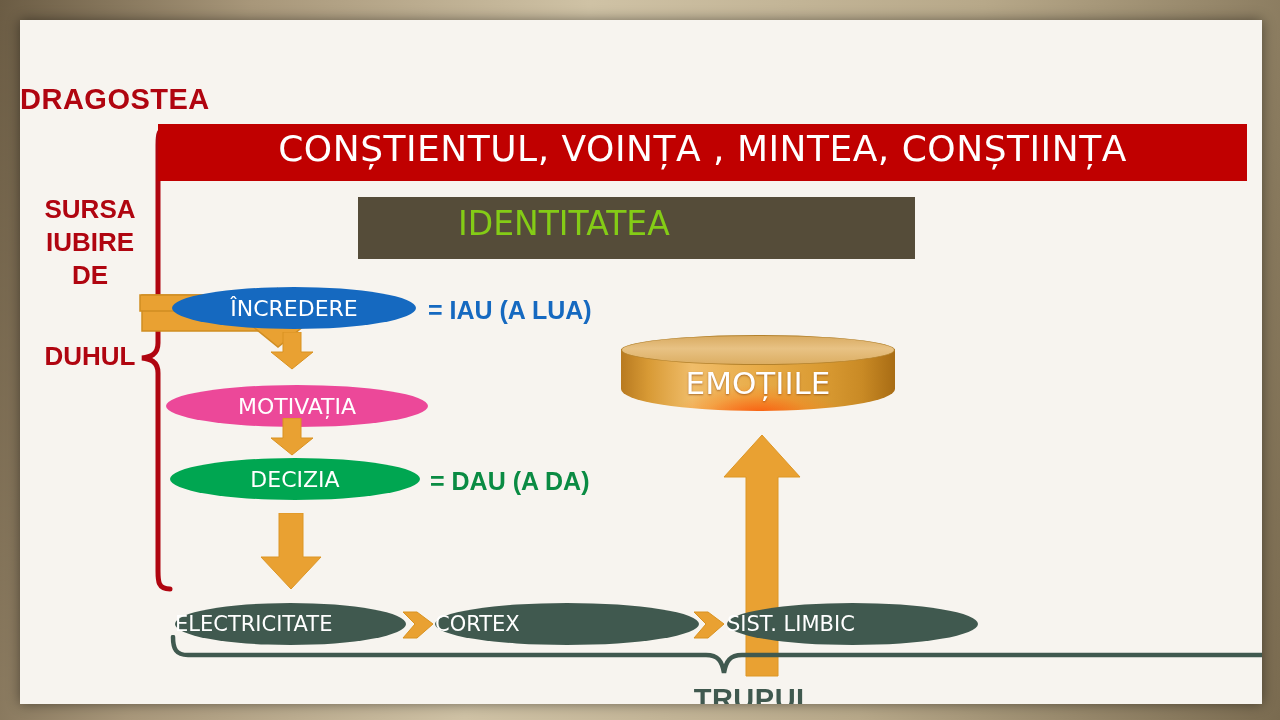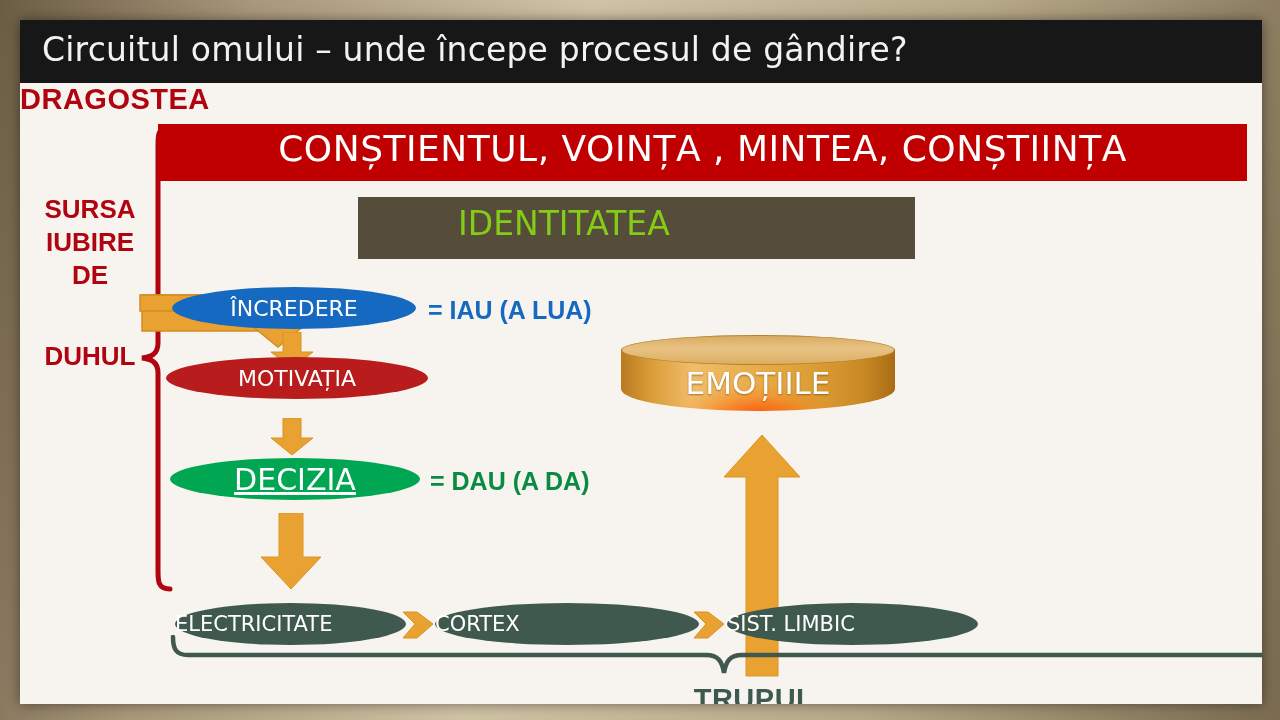--- a/index.html
+++ b/index.html
@@ -64,24 +64,24 @@
   .ell{
     position:absolute;border-radius:50%;
     display:flex;align-items:center;justify-content:center;
   }
   .ell span{
     color:#ffffff;font-family:"DejaVu Sans", sans-serif;font-weight:400;
     white-space:nowrap;
   }
   #e-incredere{left:152px;top:204px;width:244px;height:42px;background:#1569c0;}
   #e-incredere span{font-size:22px;}
-  #e-motivatia{left:146px;top:274px;width:262px;height:42px;background:#b91c1c;}
+  #e-motivatia{left:146px;top:302px;width:262px;height:42px;background:#ec4899;}
   #e-motivatia span{font-size:22px;}
   #e-decizia{left:150px;top:375px;width:250px;height:42px;background:#00a651;}
-  #e-decizia span{font-size:30px;text-decoration:underline;}
+  #e-decizia span{font-size:22px;}
   .eq{
     position:absolute;font-weight:bold;font-size:25px;white-space:nowrap;
     font-family:"Liberation Sans", sans-serif;
   }
   #eq-iau{left:408px;top:213px;color:#1569c0;}
   #eq-dau{left:410px;top:384px;color:#0a8b43;}
   
   .downarrow{position:absolute;width:46px;}
   
   .cyl{position:absolute;left:601px;top:252px;width:274px;height:82px;}
@@ -123,23 +123,20 @@
     position:absolute;left:654px;top:600px;width:160px;text-align:center;
     color:#40594f;font-size:29px;font-weight:bold;letter-spacing:.5px;
     font-family:"Liberation Sans", sans-serif;white-space:nowrap;
   }
 </style>
 </head>
 <body>
 
 <div class="slide">
 
-  <div class="titlebar">
-    <div class="title">Circuitul omului – unde începe procesul de gândire?</div>
-  </div>
 
   <div class="canvas">
 
     <div class="redbrace">
       <svg width="40" height="470" viewBox="0 0 40 470">
         <path d="M34 4 C22 4 22 12 22 22 L22 220 C22 232 14 234 6 235 C14 236 22 238 22 250 L22 448 C22 458 22 466 34 466" fill="none" stroke="#b00510" stroke-width="5" stroke-linecap="round"></path>
       </svg>
     </div>
 
     <div class="lbl-red" id="sursa">

